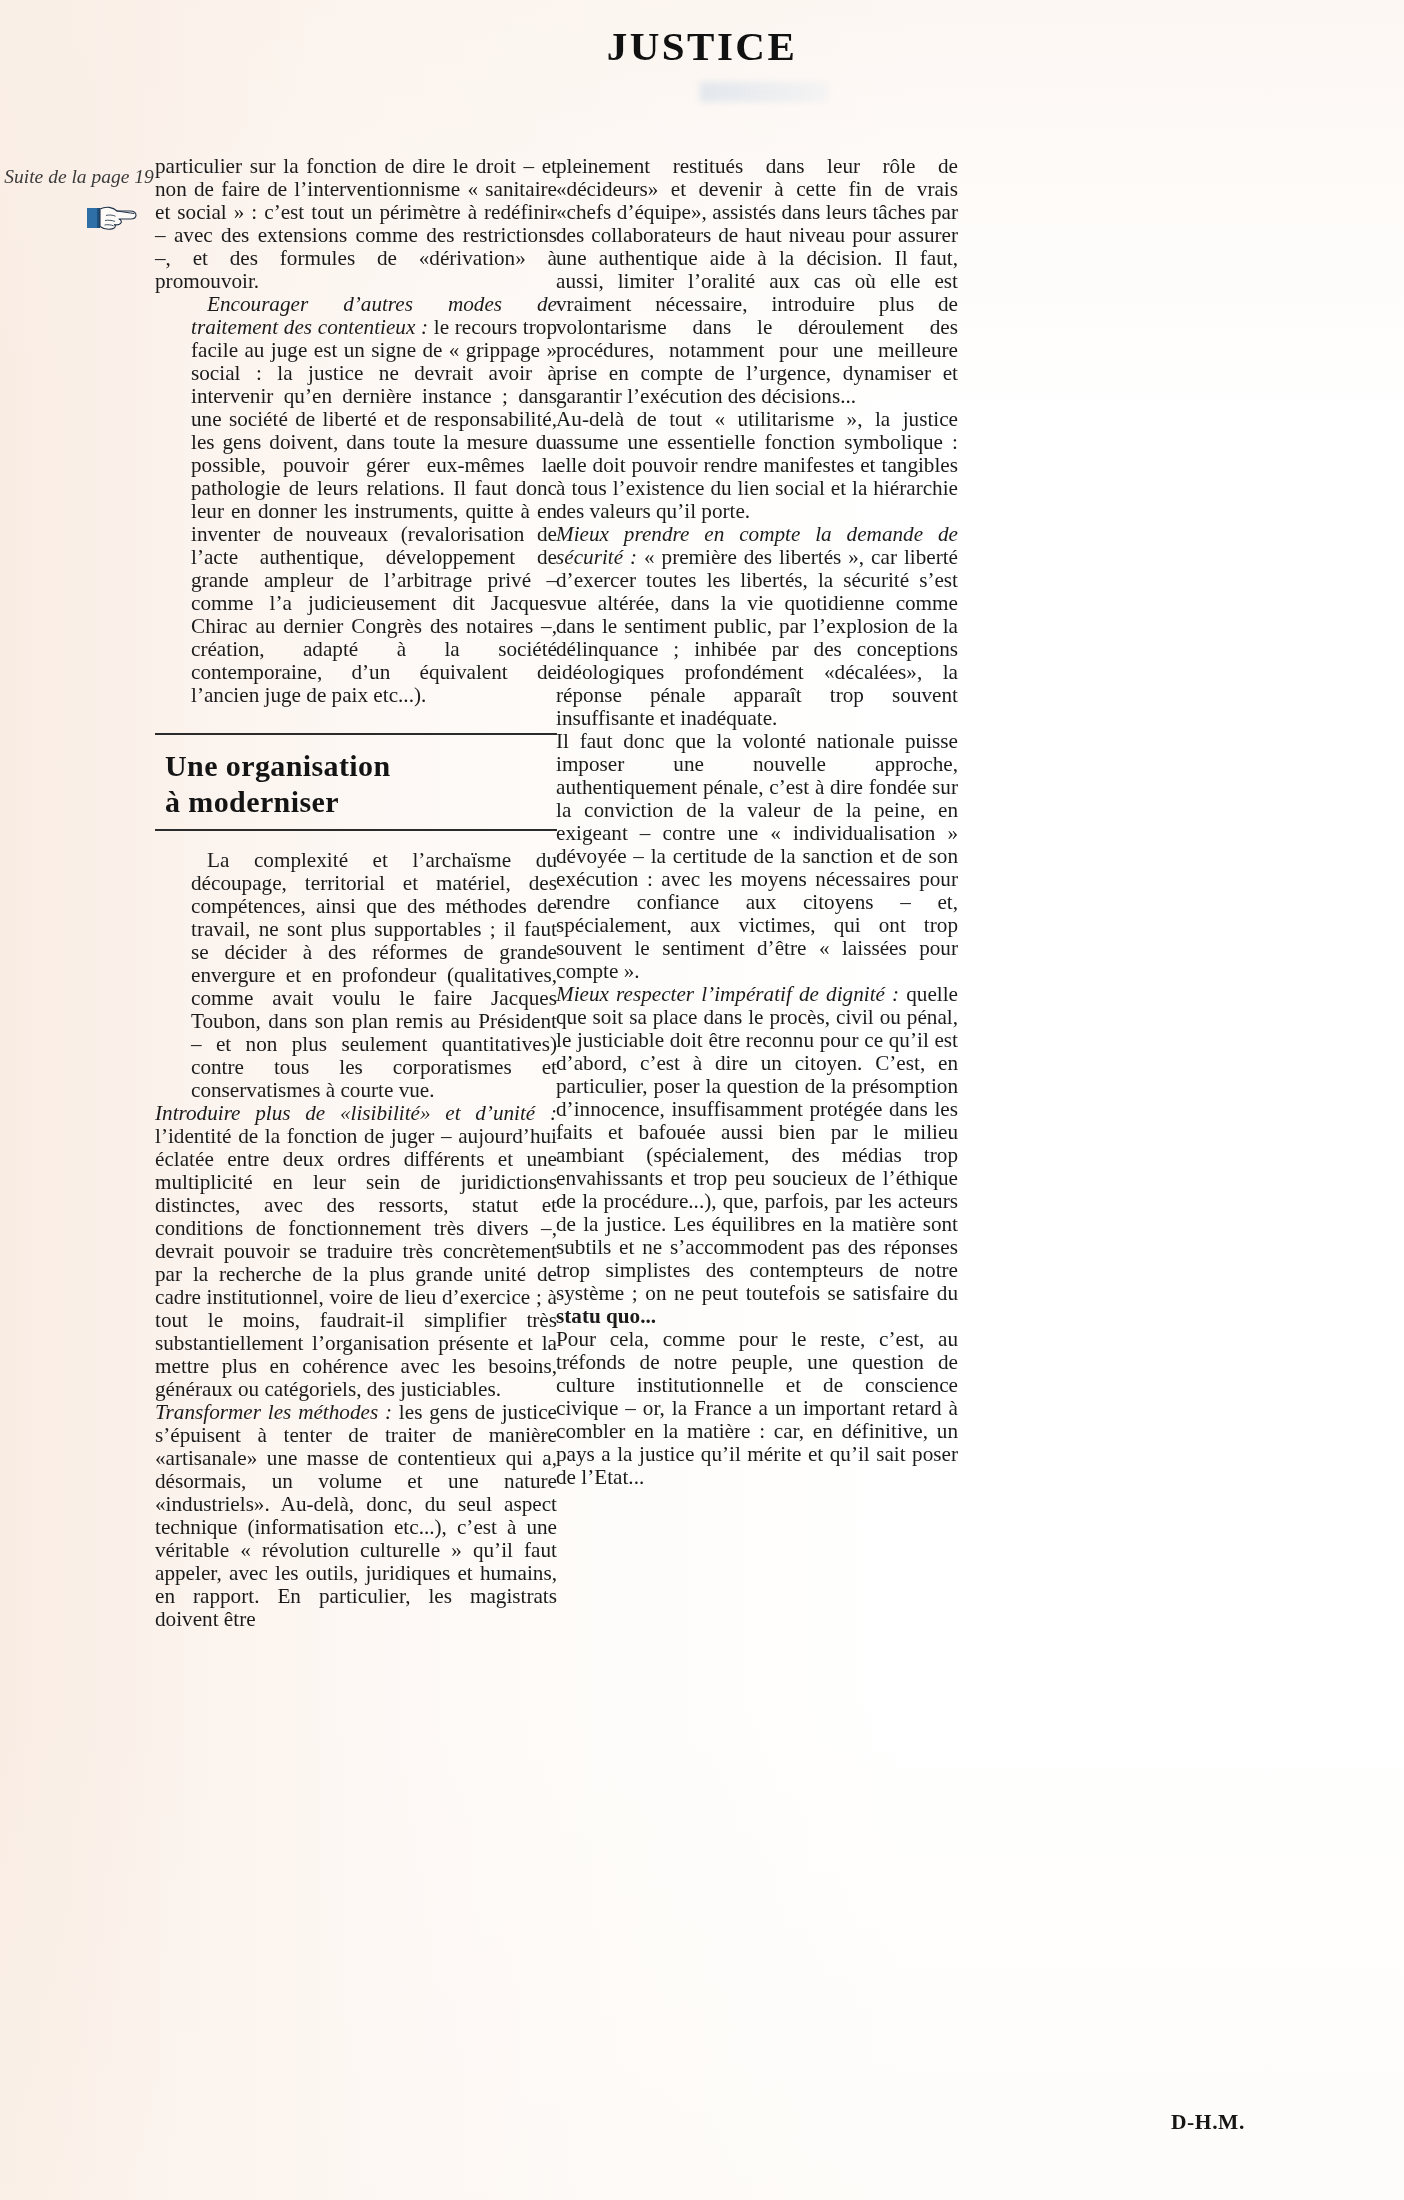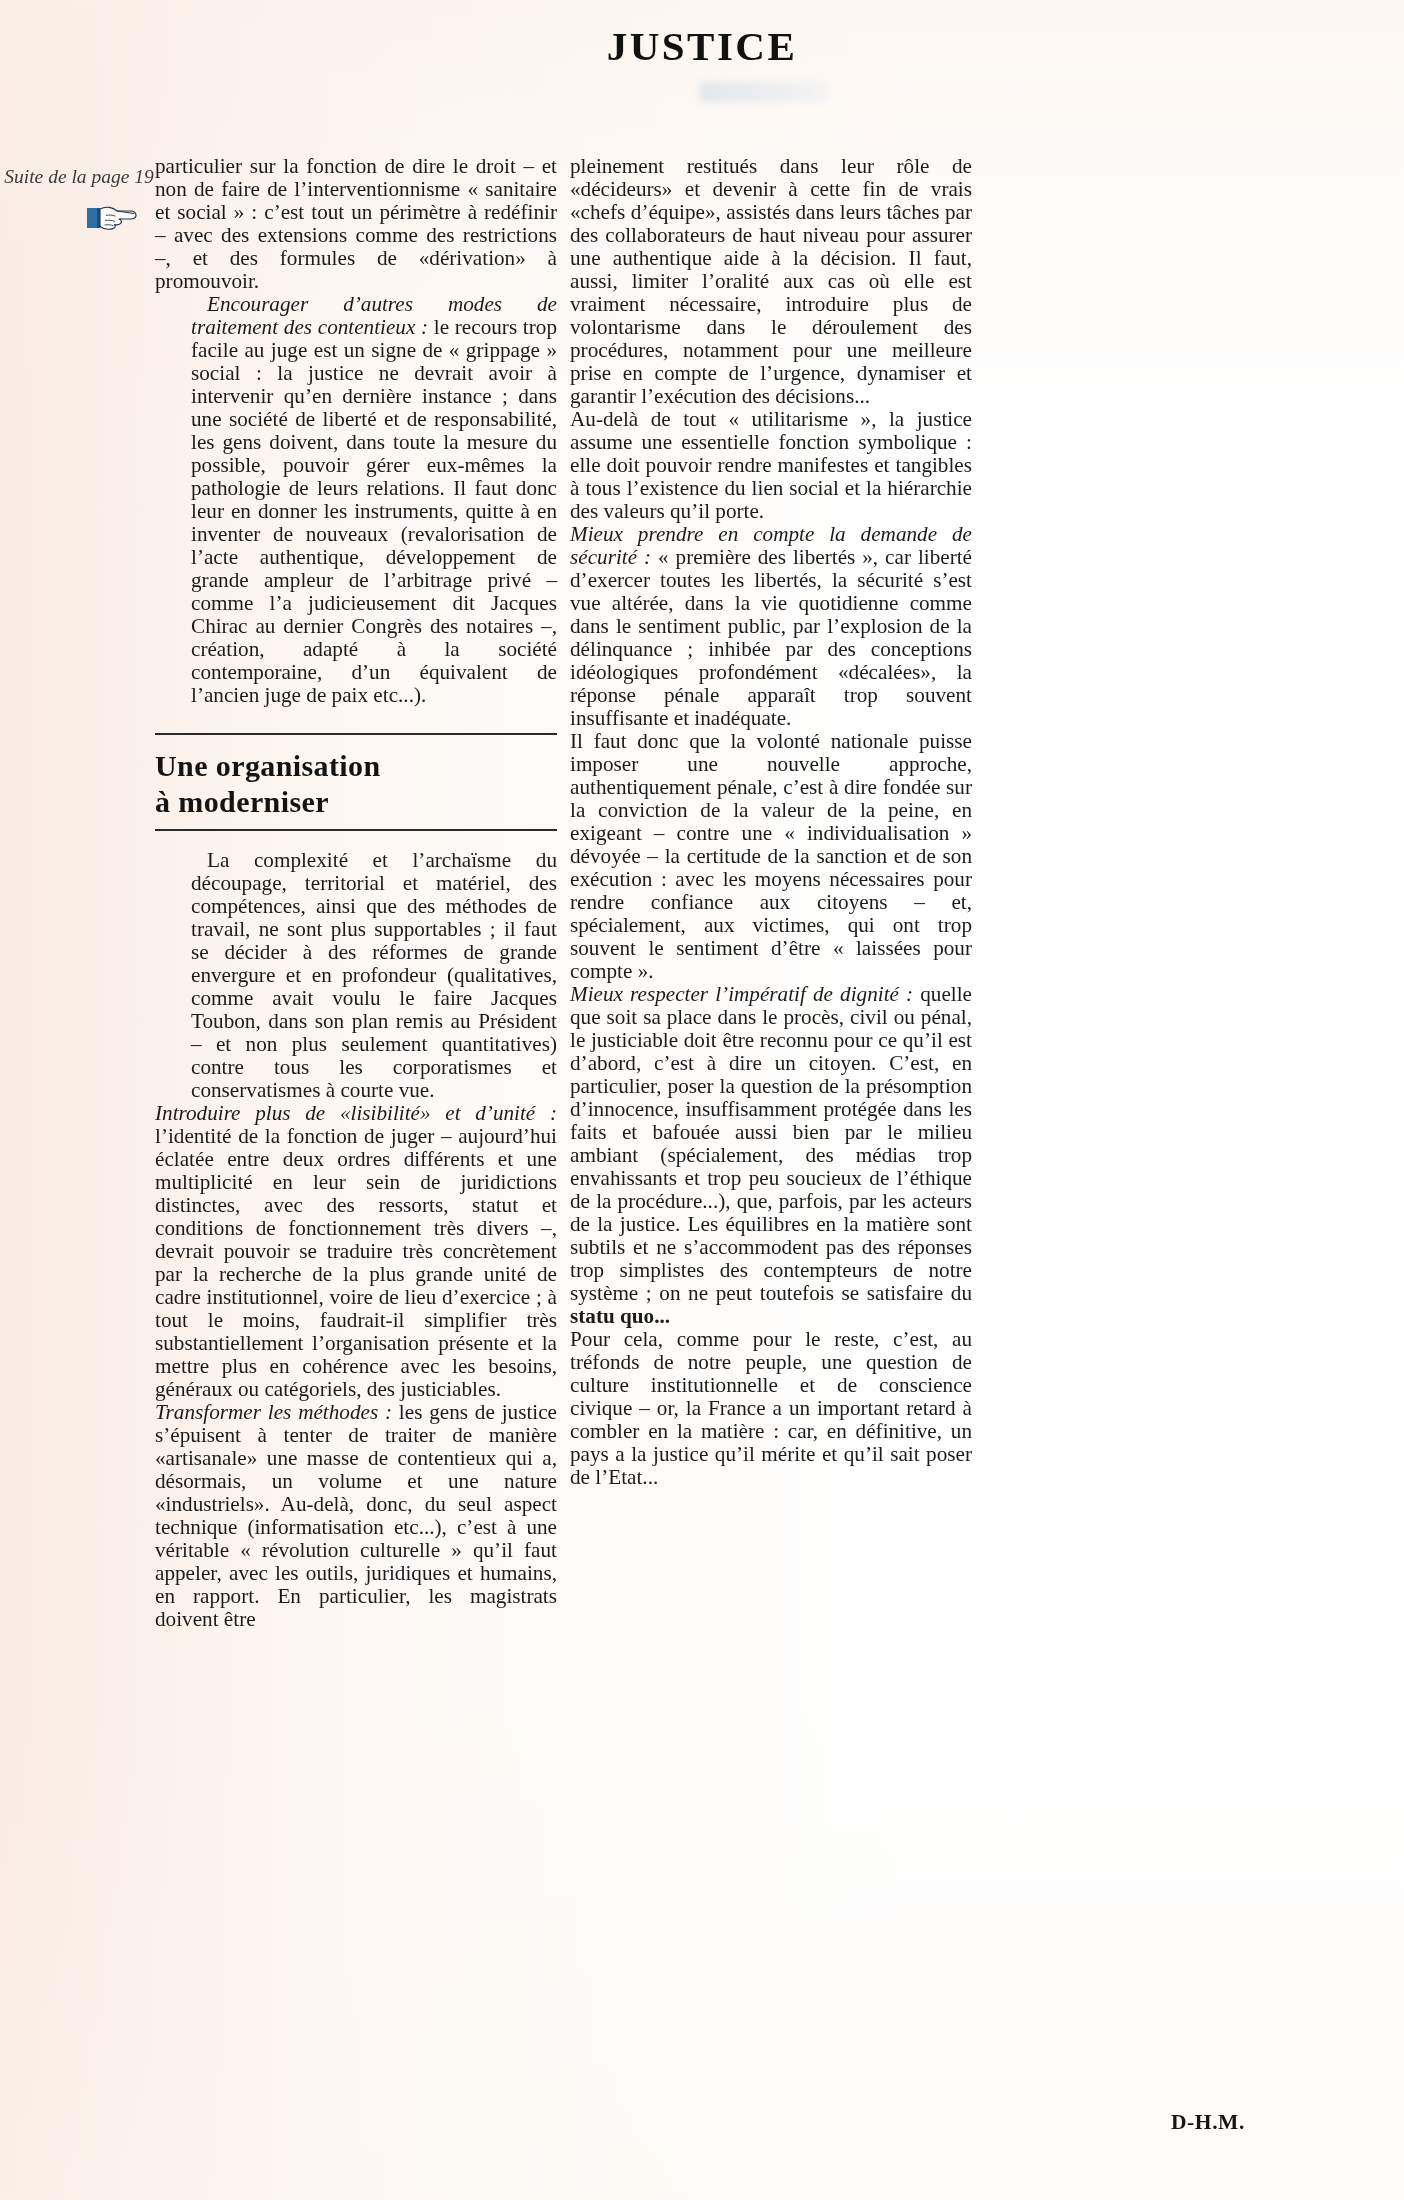--- a/index.html
+++ b/index.html
@@ -96,21 +96,21 @@
     left: 155px;
     width: 1090px;
     height: 1990px;
   }
   .col {
     position: absolute;
     top: 0;
     width: 402px;
   }
   .col.left  { left: 0px; }
-  .col.right { left: 415px; }
+  .col.right { left: 401px; }
 
   .col p {
     margin: 0;
     font-size: 21.2px;
     line-height: 23px;
     text-align: justify;
     text-justify: inter-word;
     hyphens: manual;
     color: #1b1b1b;
   }
@@ -123,21 +123,21 @@
   .section-head {
     margin: 26px 0 18px 0;
   }
   .section-head .rule {
     height: 2px;
     background: #2b2b2b;
     width: 100%;
   }
   .section-head .rule.bottom { margin-top: 6px; }
   .section-head h2 {
-    margin: 13px 0 9px 0;
+    margin: 13px 0 9px 10px;
     font-family: "Liberation Serif", "DejaVu Serif", serif;
     font-weight: bold;
     font-size: 30px;
     line-height: 36px;
     letter-spacing: 0.4px;
     color: #141414;
     text-align: left;
   }
 
   

